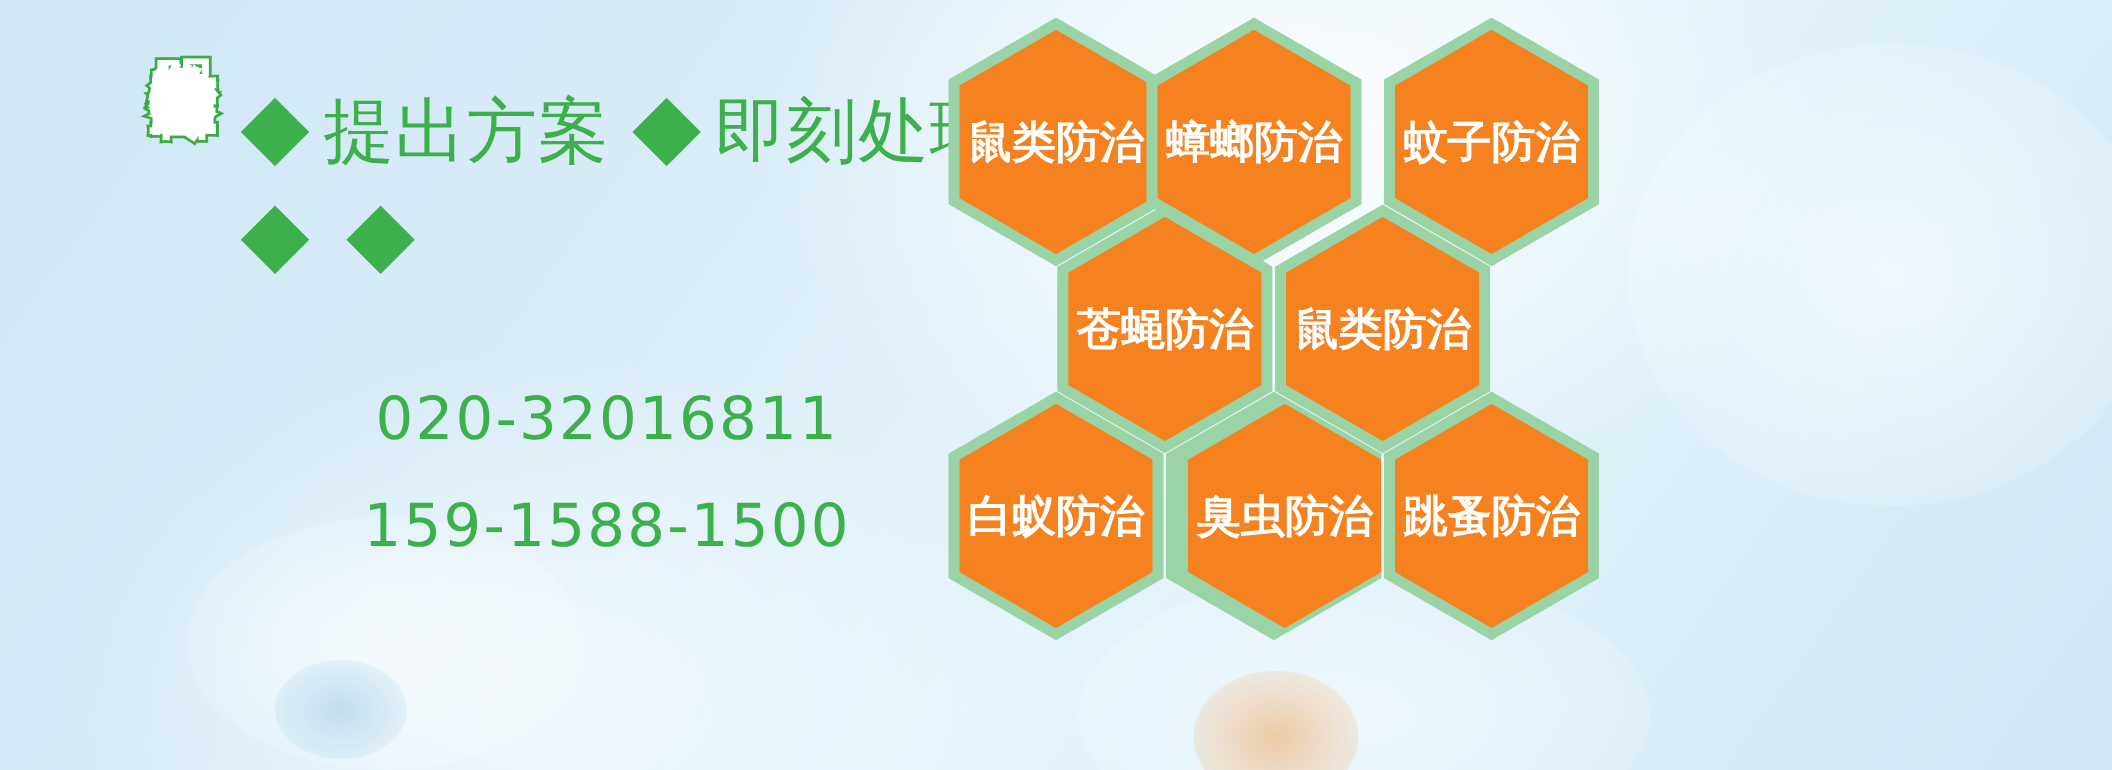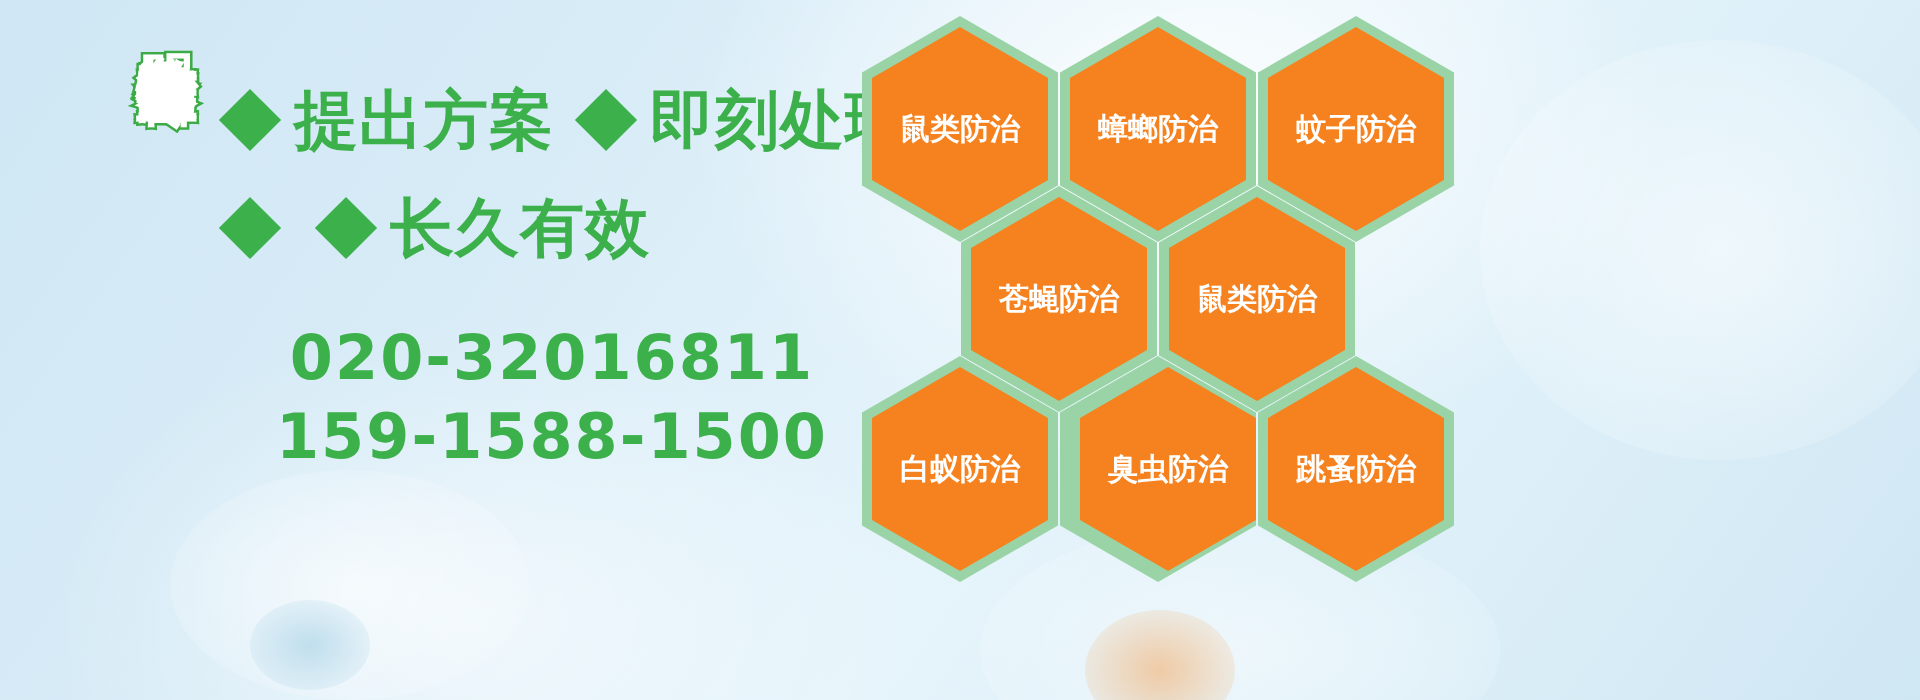--- a/index.html
+++ b/index.html
@@ -46,21 +46,21 @@
   }
 
   
   .feature-row {
     position:absolute;
     left:228px;
     display:flex;
     align-items:center;
     color:#3cb04a;
     font-family:"DejaVu Sans","Liberation Sans",sans-serif;
-    font-weight:bold;
+    font-weight:normal;
     white-space:nowrap;
   }
   #feature-row-1 { top:88px; }
   #feature-row-2 { top:196px; }
   .feature-item { display:flex; align-items:center; }
   .diamond-icon {
     display:inline-block;
     width:44px; height:44px;
     background:#3cb04a;
     transform:rotate(45deg);
@@ -79,25 +79,26 @@
     color:#3cb04a;
     font-family:"DejaVu Sans","Liberation Sans",sans-serif;
   }
   #contact-title {
     font-size:58px;
     font-weight:bold;
     line-height:1.12;
     letter-spacing:2px;
   }
   .contact-phone {
-    font-size:62px;
-    font-weight:bold;
+    font-size:54px;
+    font-weight:normal;
     line-height:1.28;
     letter-spacing:2px;
     font-family:"DejaVu Sans","Liberation Sans",sans-serif;
+    margin-top:28px;
   }
 
   
   #hex-grid {
     position:absolute;
     left:862px; top:8px;
     width:600px; height:552px;
   }
   .hex {
     position:absolute;
@@ -115,21 +116,21 @@
     align-items:center;
     justify-content:center;
     -webkit-clip-path:polygon(50% 0%, 100% 25%, 100% 75%, 50% 100%, 0% 75%, 0% 25%);
     clip-path:polygon(50% 0%, 100% 25%, 100% 75%, 50% 100%, 0% 75%, 0% 25%);
     background:#f5821f;
   }
   .hex-label {
     color:#ffffff;
     font-family:"DejaVu Sans","Liberation Sans",sans-serif;
     font-weight:bold;
-    font-size:30px;
+    font-size:40px;
     letter-spacing:0px;
     white-space:nowrap;
     text-align:center;
   }
 </style>
 </head>
 <body>
 
 <div id="banner">
 
@@ -153,37 +154,36 @@
     </div>
   </div>
 
   <div class="feature-row" id="feature-row-2">
     <div class="feature-item">
       <span class="diamond-icon"></span>
     </div>
     <span class="feature-gap"></span>
     <div class="feature-item">
       <span class="diamond-icon"></span>
-      <span class="feature-label">长久有效</span>
     </div>
   </div>
 
   <div id="contact-block">
     <div class="contact-phone">020-32016811</div>
     <div class="contact-phone">159-1588-1500</div>
   </div>
 
   <div id="hex-grid">
 
     <div class="hex" style="left:0px;   top:8px;">
       <div class="hex-inner">
         <span class="hex-label">鼠类防治</span>
       </div>
     </div>
-    <div class="hex" style="left:198px; top:8px;align-items:center;">
+    <div class="hex" style="left:180px; top:8px;align-items:center;">
       <div class="hex-inner">
         <span class="hex-label">蟑螂防治</span>
       </div>
     </div>
     <div class="hex" style="left:99px;  top:178px;">
       <div class="hex-inner">
         <span class="hex-label">苍蝇防治</span>
       </div>
     </div>
 

